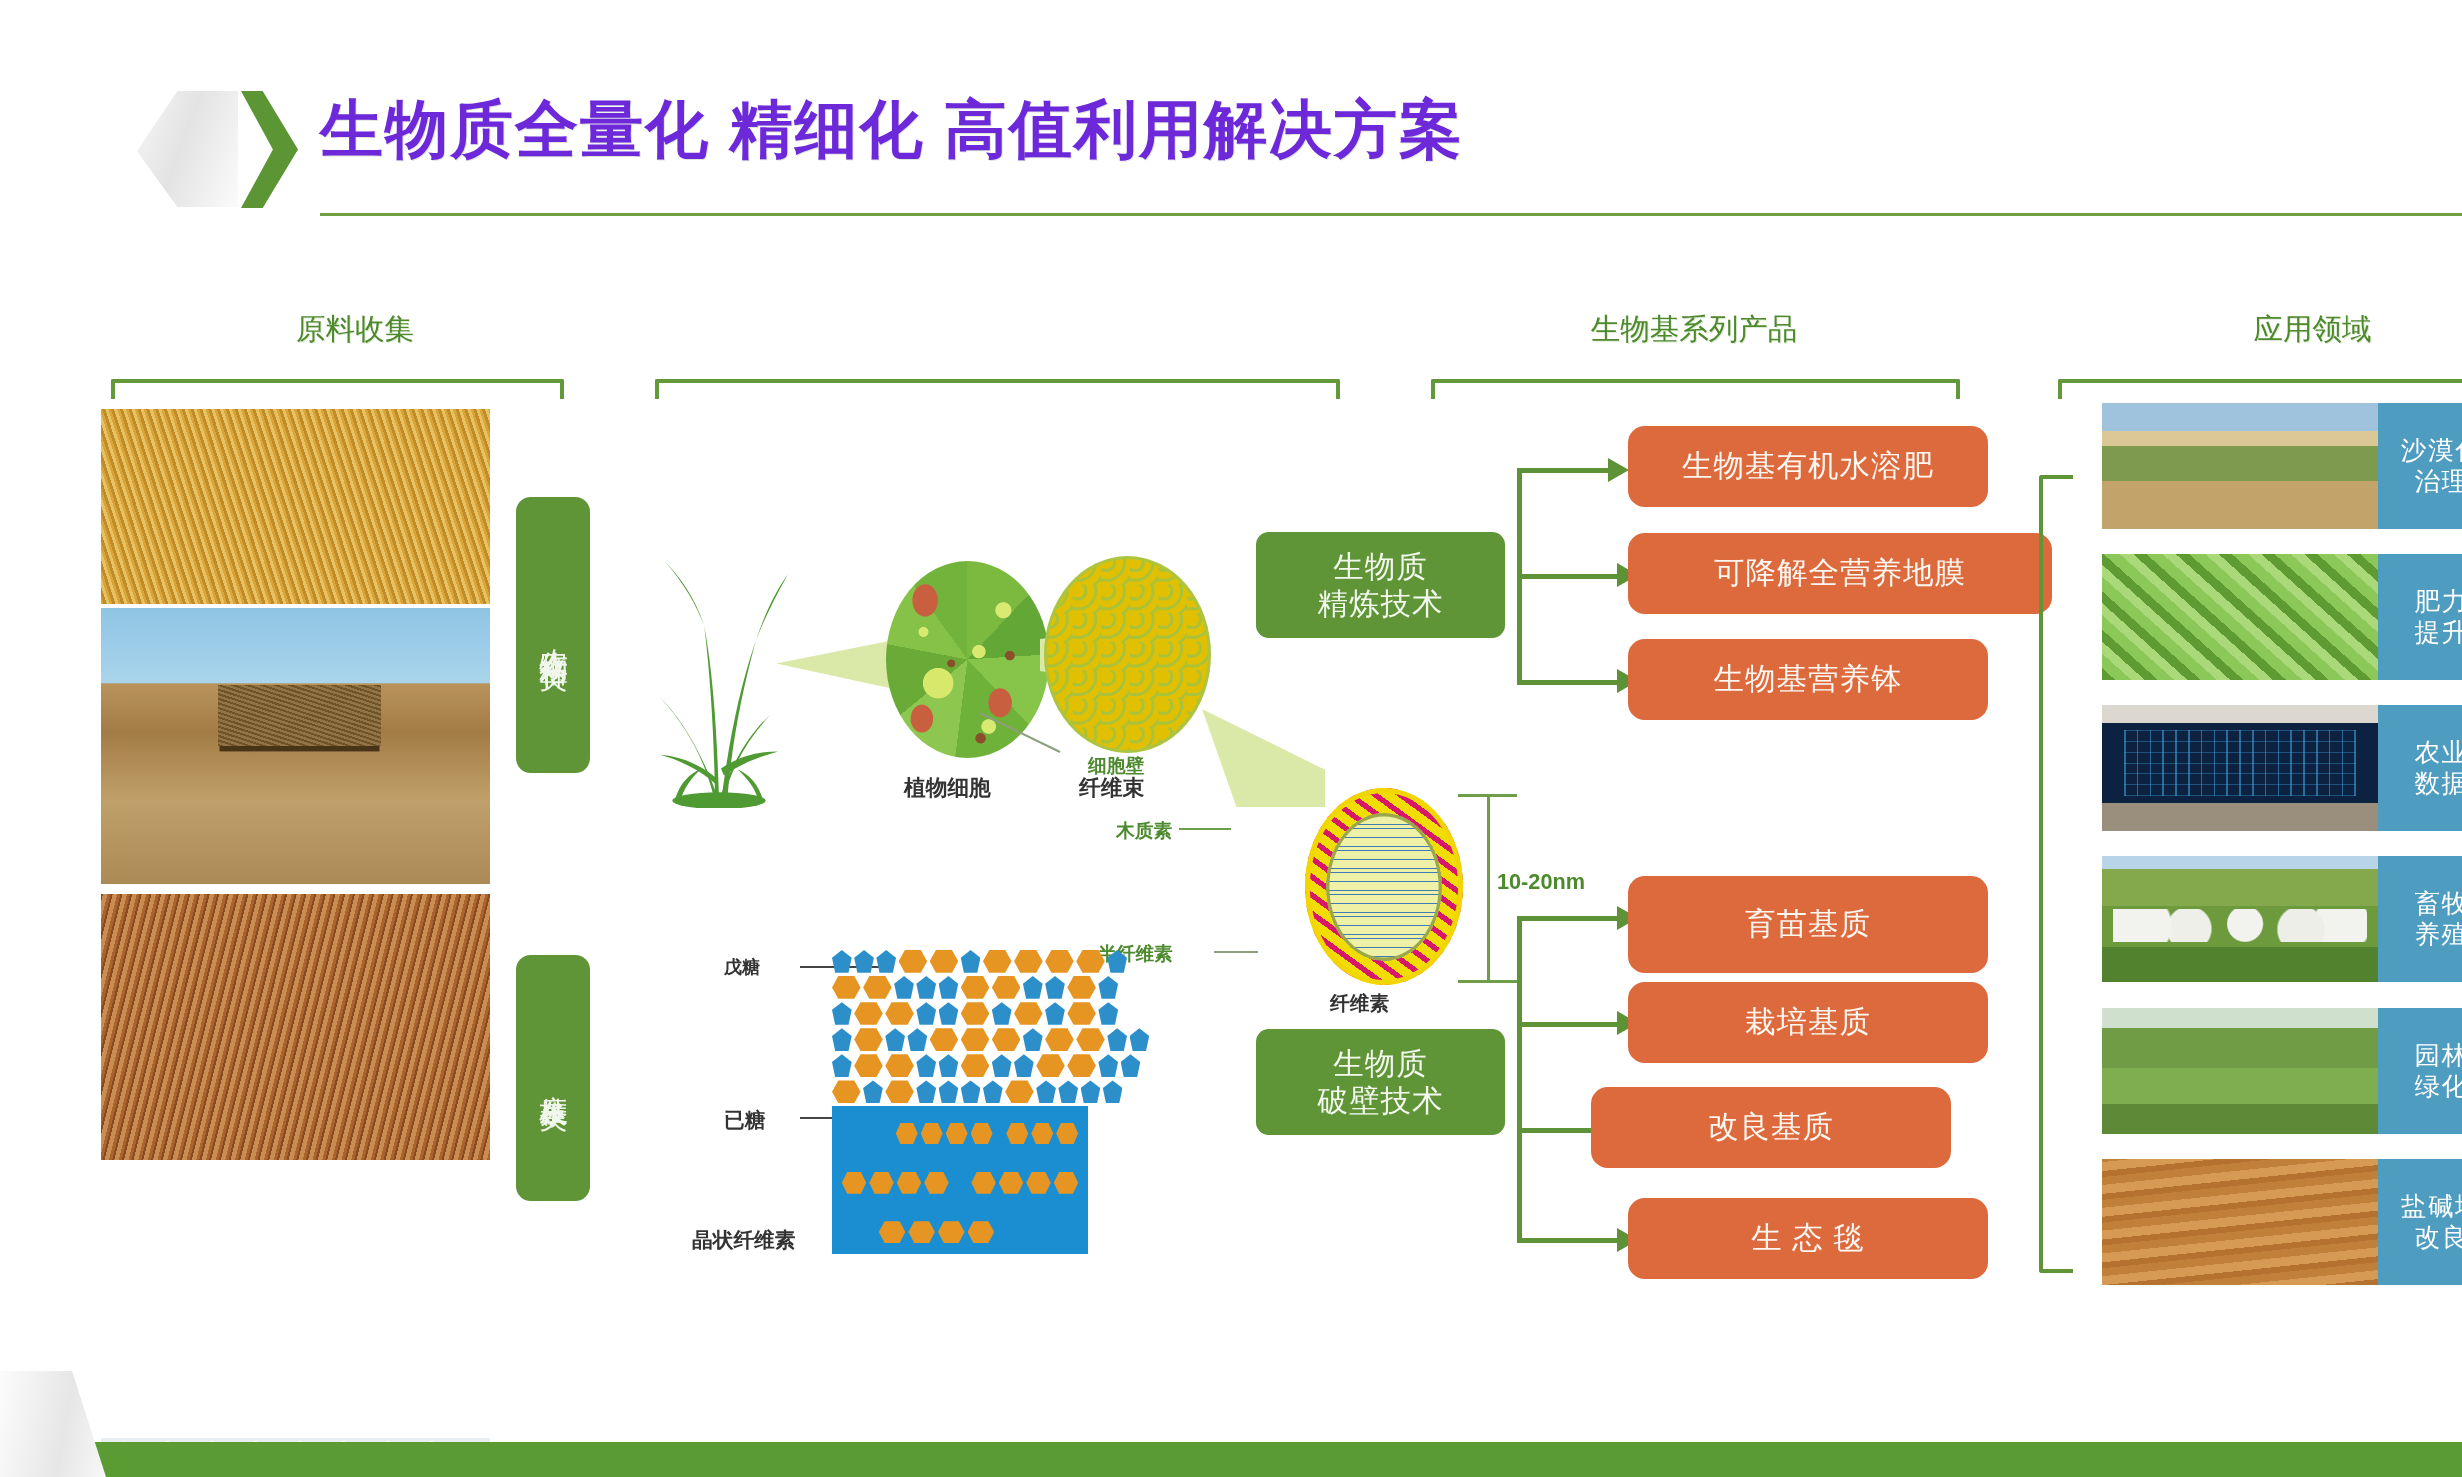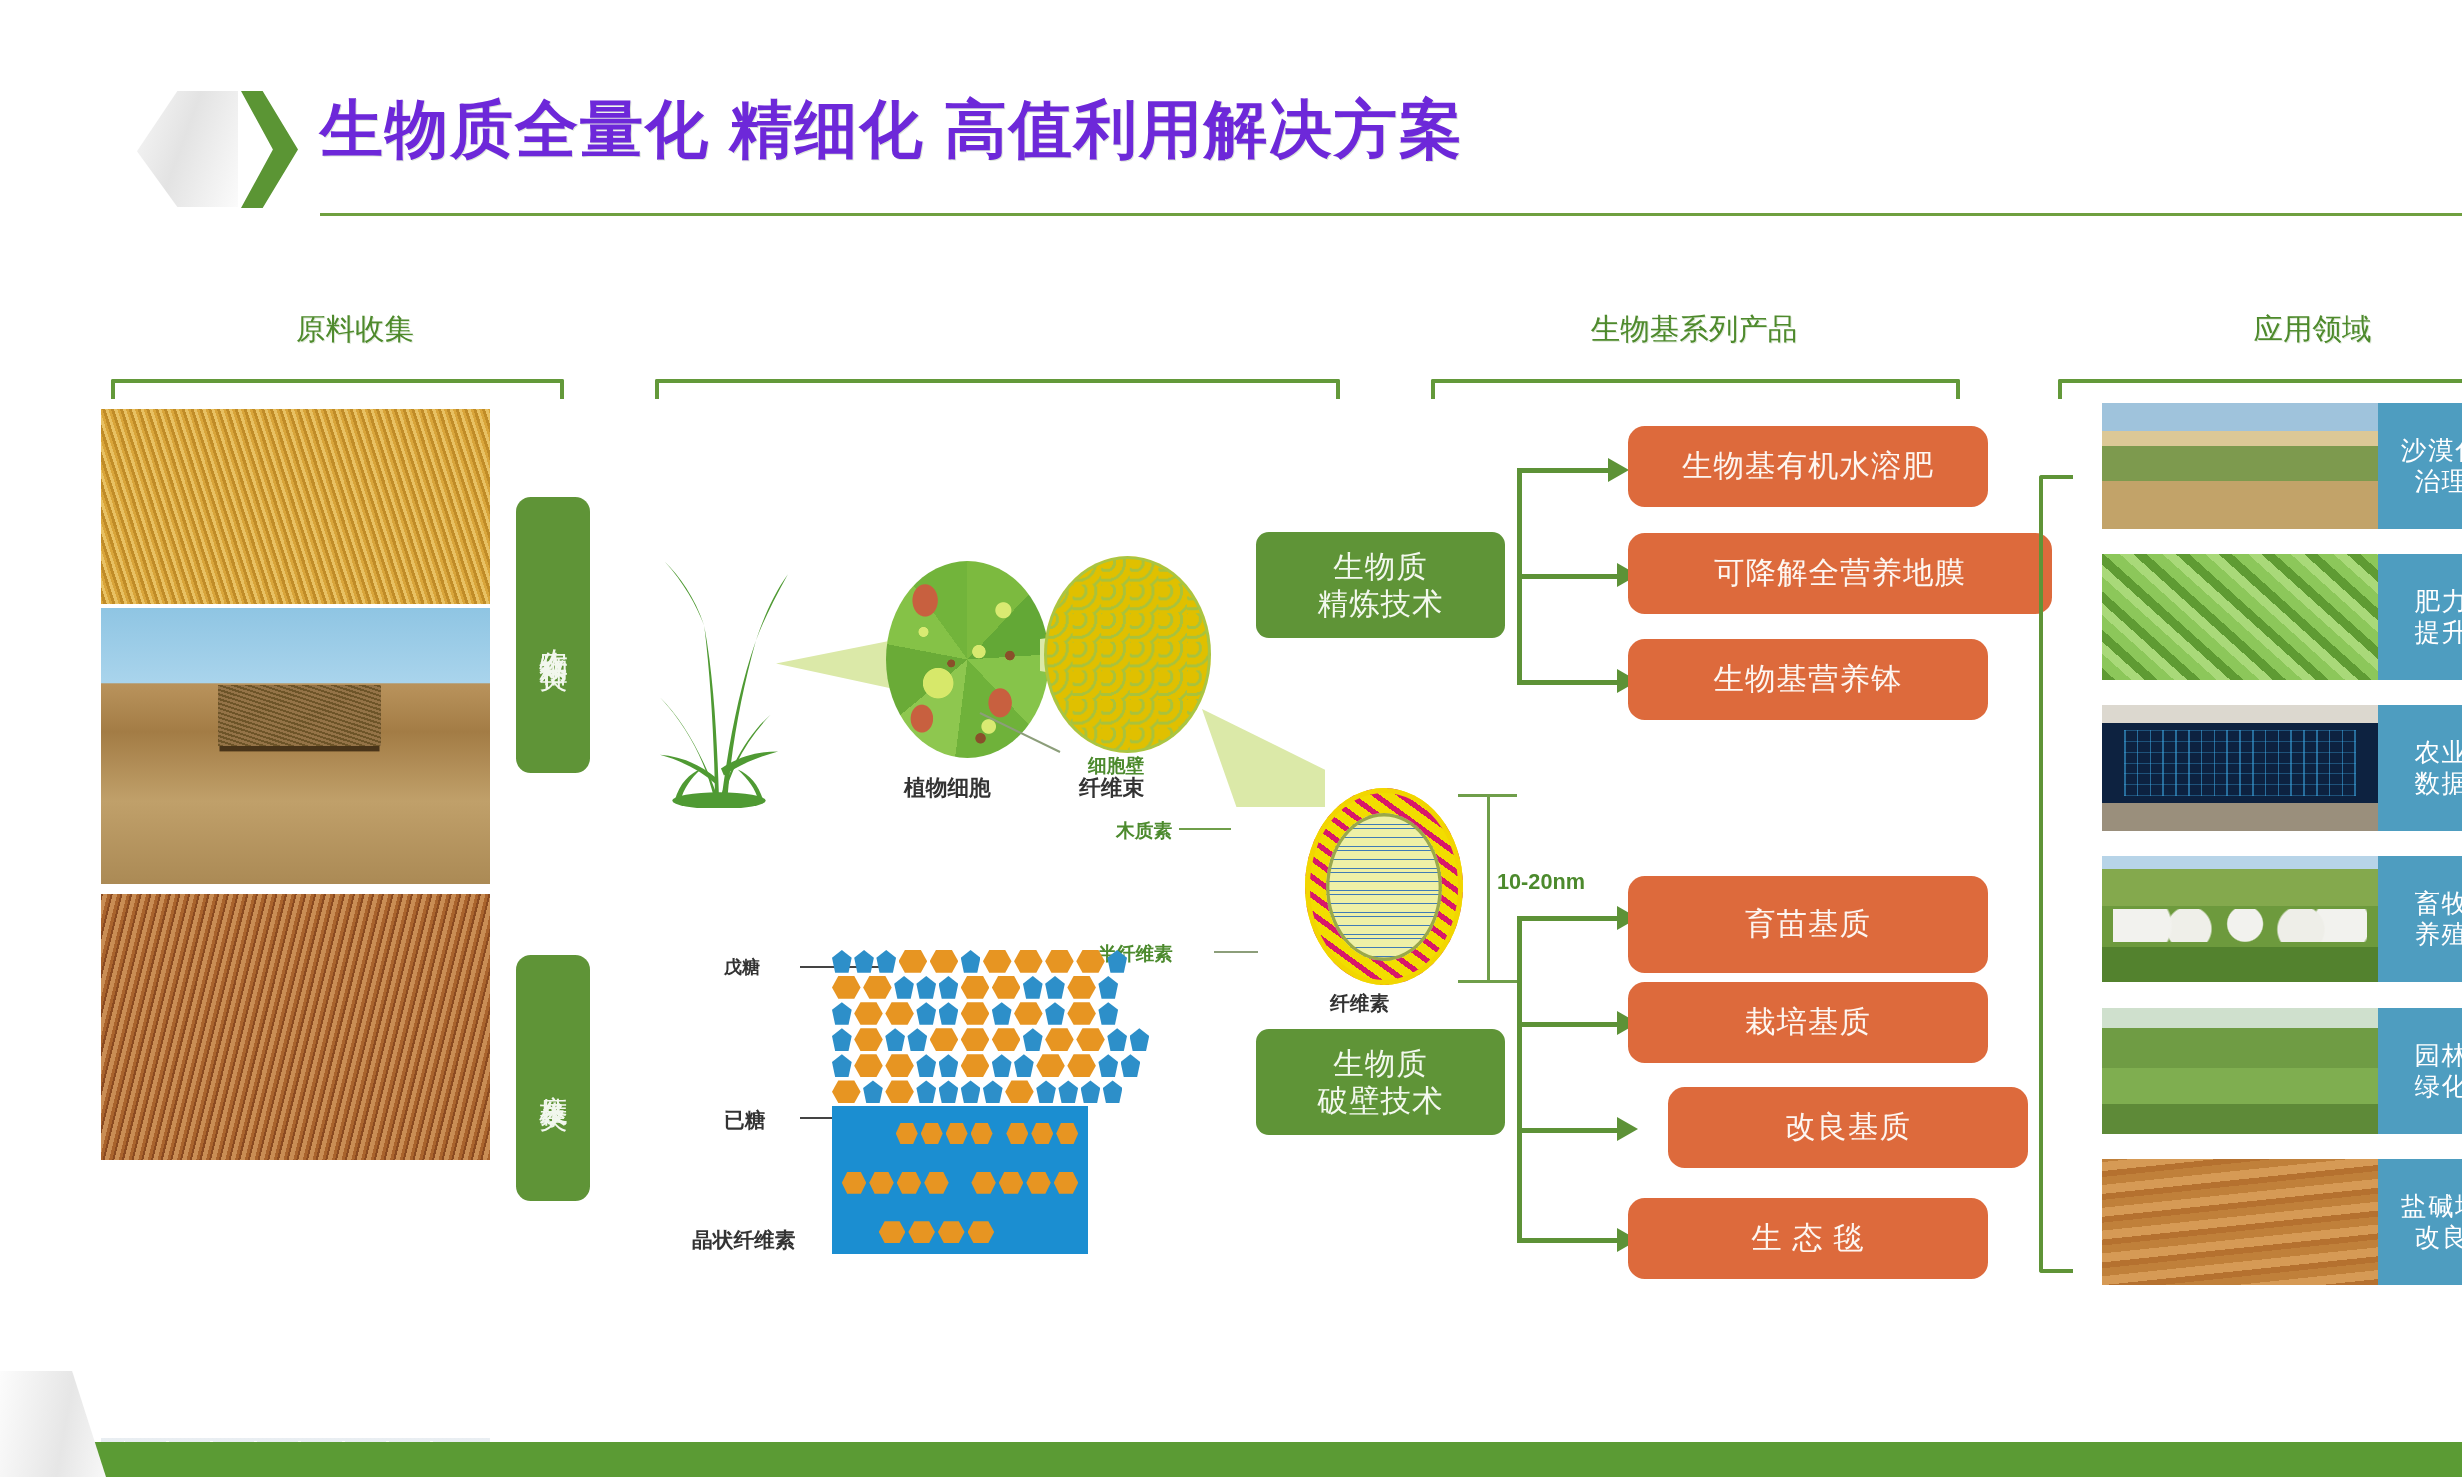--- a/index.html
+++ b/index.html
@@ -436,21 +436,21 @@
     <div class="hline" style="left:0px;top:332px;width:102px;"></div>
     <div class="ahead" style="left:100px;top:322px;"></div>
   </div>
 
   <div class="prod-box" style="left:1628px;top:426px;width:360px;height:81px;">生物基有机水溶肥</div>
   <div class="prod-box" style="left:1628px;top:533px;width:424px;height:81px;">可降解全营养地膜</div>
   <div class="prod-box" style="left:1628px;top:639px;width:360px;height:81px;">生物基营养钵</div>
 
   <div class="prod-box" style="left:1628px;top:876px;width:360px;height:97px;">育苗基质</div>
   <div class="prod-box" style="left:1628px;top:982px;width:360px;height:81px;">栽培基质</div>
-  <div class="prod-box" style="left:1668px;top:1087px;width:360px;height:81px;">改良基质</div>
+  <div class="prod-box" style="left:1591px;top:1087px;width:360px;height:81px;">改良基质</div>
   <div class="prod-box" style="left:1628px;top:1198px;width:360px;height:81px;">生 态 毯</div>
 
   <div class="app-bracket" style="left:2039px;top:475px;height:798px;"></div>
 
   <div class="app-row" style="left:2102px;top:403px;">
     <div class="app-img ai1"></div>
     <div class="app-lbl">
       <span>沙漠化</span>
       <span>治理</span>
     </div>

